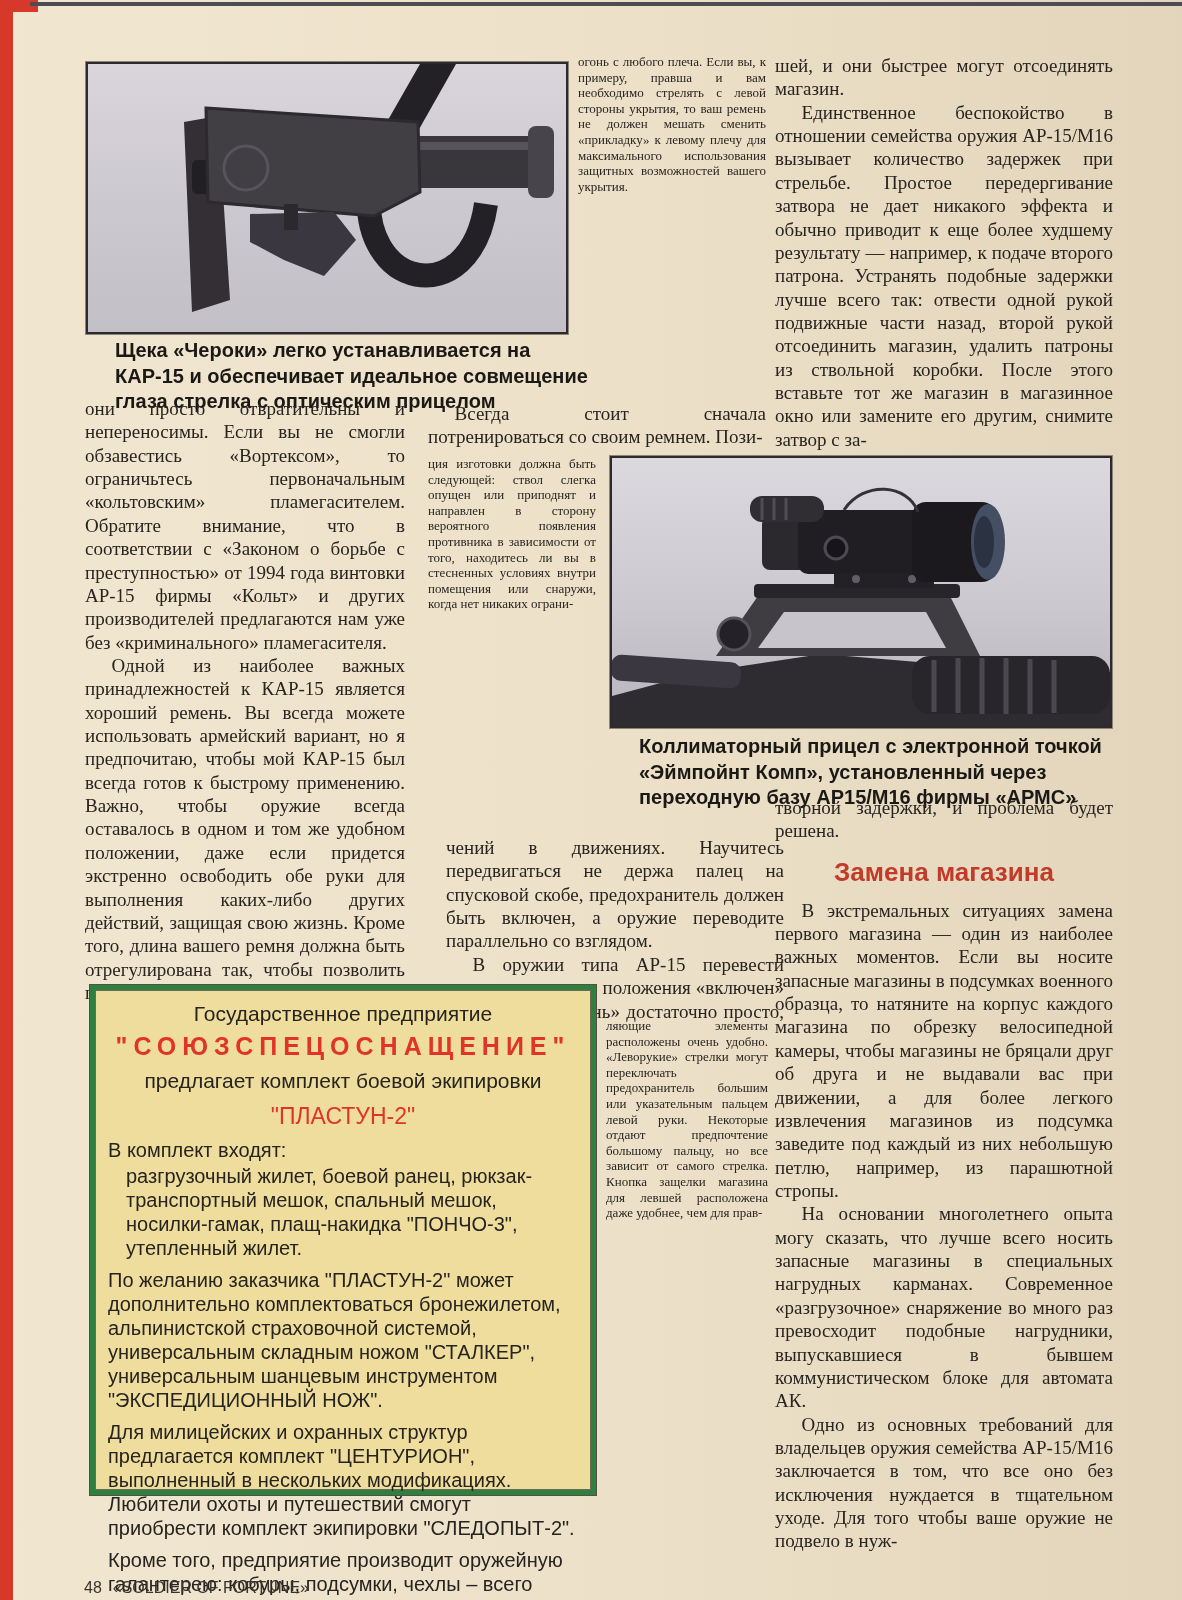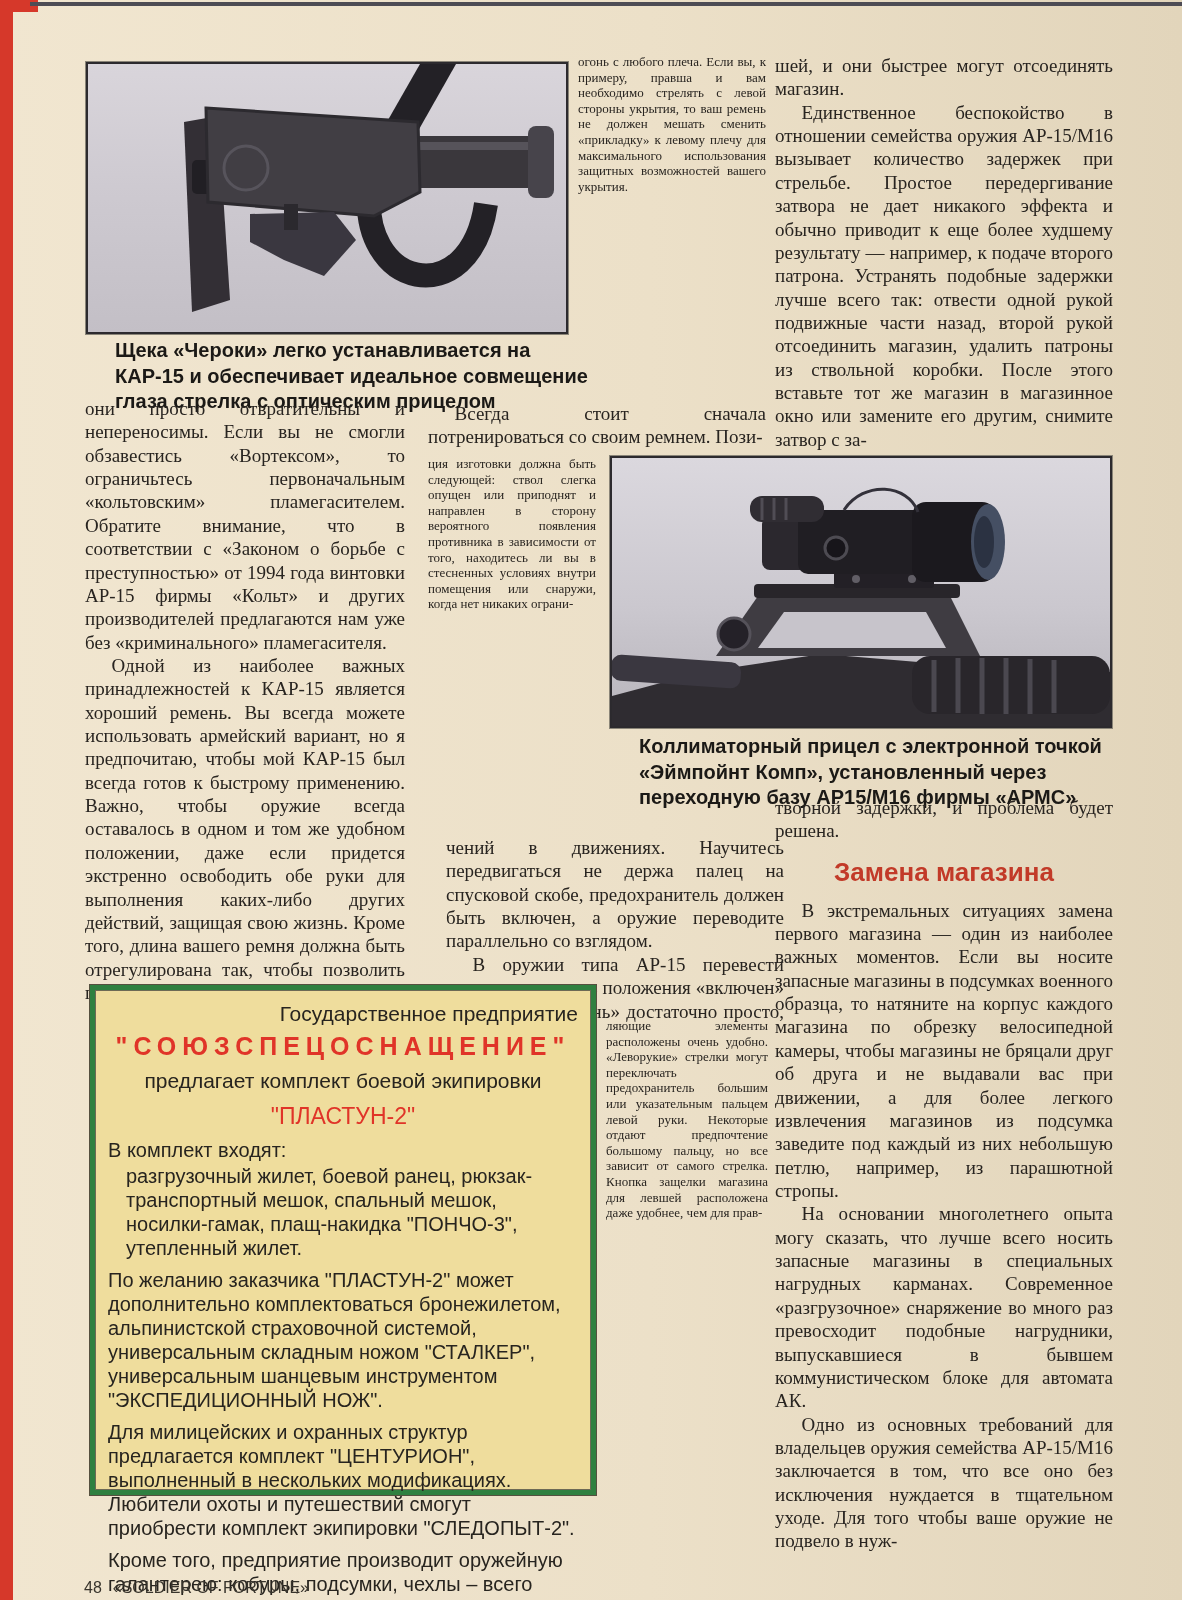--- a/index.html
+++ b/index.html
@@ -53,21 +53,21 @@
     position:absolute;
     left:90px;top:985px;width:470px;height:482px;
     background:#efdd9d;
     border:5px solid #2f8040;
     box-shadow:0 0 0 1px #55503f, inset 0 0 0 1px #6d6a55;
     padding:10px 13px 8px 13px;
     font-family:"Liberation Sans",sans-serif;
     color:#27241f;
   }
   .ad-center{text-align:center;margin:0;}
-  .ad-line1{font-size:21px;margin-top:2px;text-align:right;}
+  .ad-line1{font-size:21px;margin-top:2px;}
   .ad-company{font-size:25px;font-weight:700;color:#e03428;letter-spacing:6px;margin-top:6px;white-space:nowrap;}
   .ad-line3{font-size:21px;margin-top:8px;}
   .ad-kit{font-size:23px;color:#e03428;margin-top:10px;}
   .ad-box p.ad-text{font-size:20px;line-height:1.2;margin:8px 0 0 0;text-align:left;}
   .ad-includes{margin:2px 0 0 18px !important;}
   .ad-phone{font-size:23px;text-align:right;margin-top:12px;}
   .ad-phone .num{font-size:25px;font-weight:700;letter-spacing:1px;}
 
   .footer{
     position:absolute;left:84px;top:1534px;

